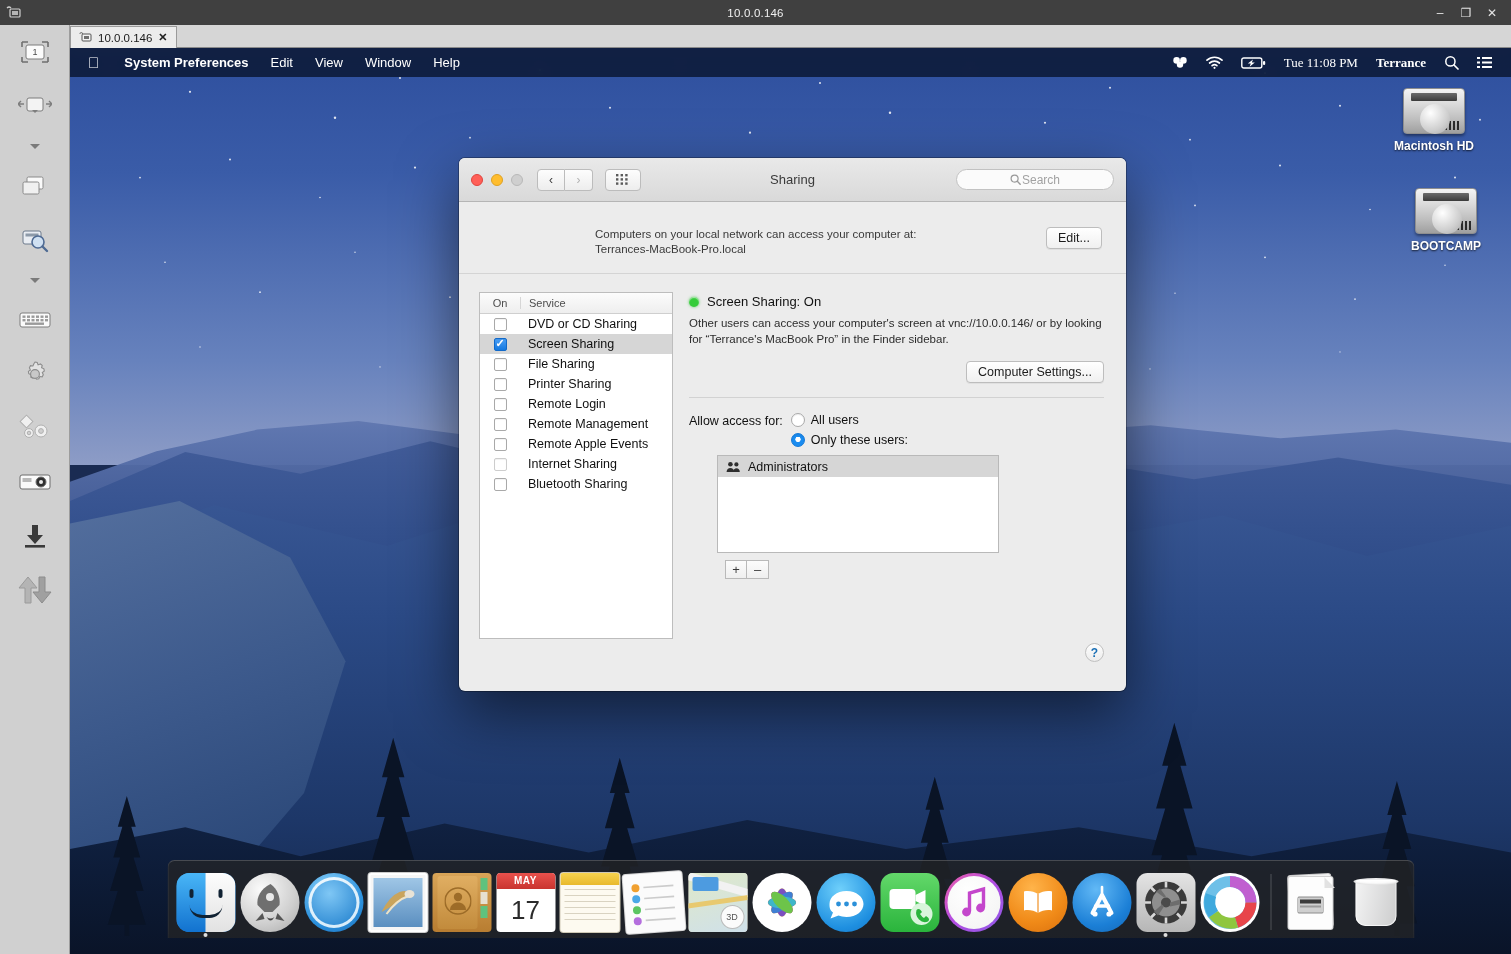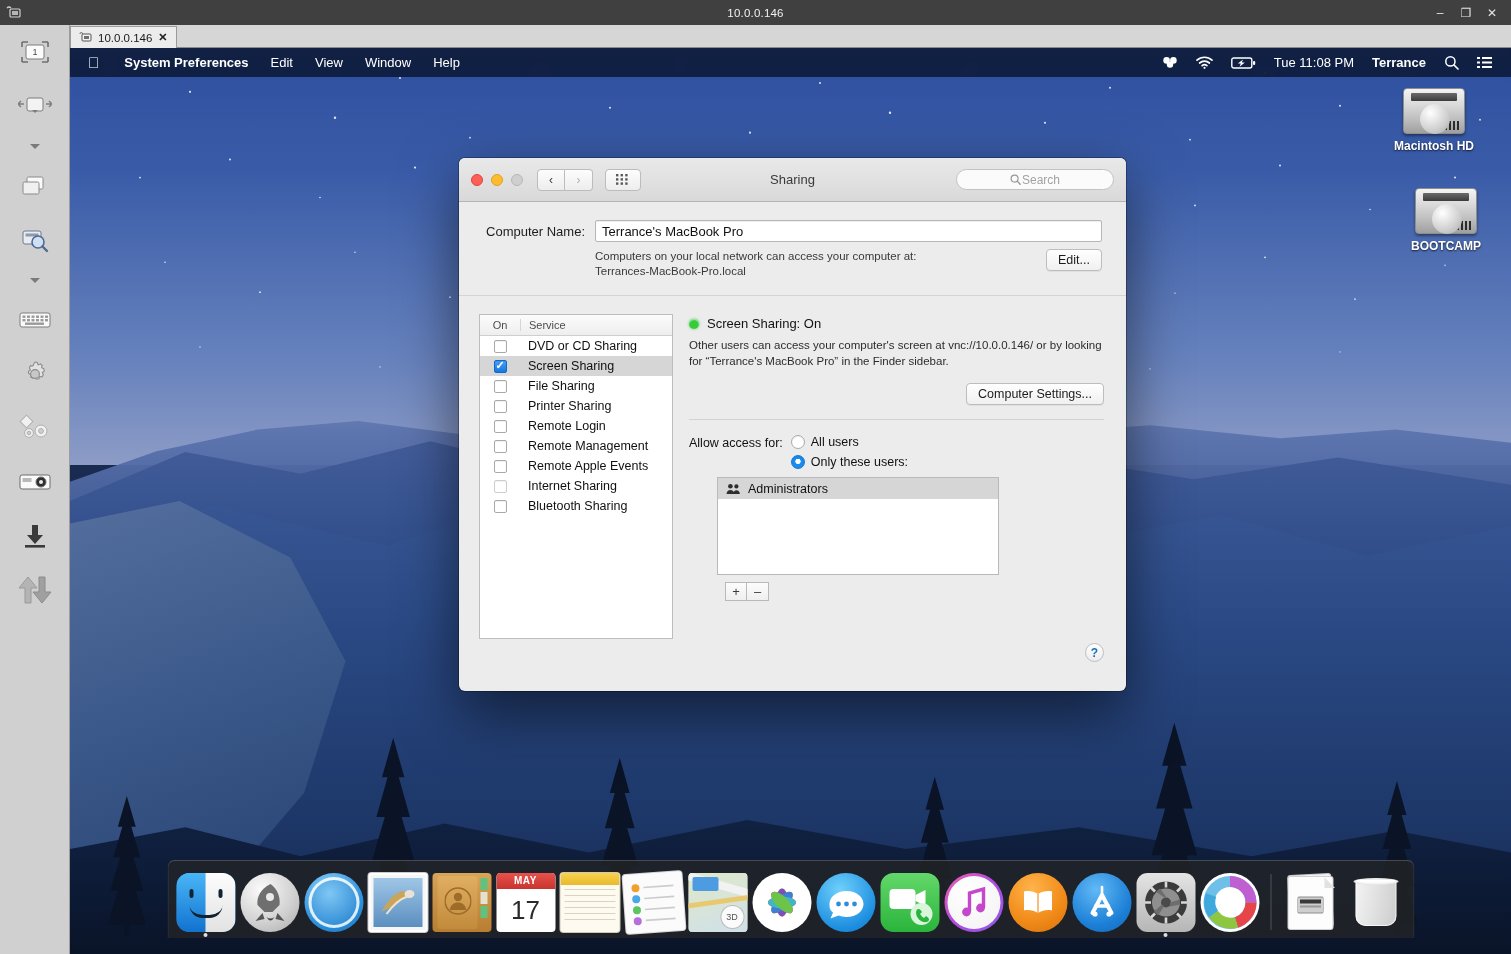--- a/index.html
+++ b/index.html
@@ -108,21 +108,21 @@
   
   .menubar {
     position:absolute; left:0; top:0; width:100%; height:29px;
     background:rgba(12,24,52,.86);
     color:#fff; display:flex; align-items:center; font-size:13px;
     backdrop-filter: blur(6px);
   }
   .mb-apple { padding:0 14px 0 18px; font-size:15px; line-height:1; }
   .mb-item { padding:0 11px; font-size:13px; }
   .mb-item.bold { font-weight:bold; }
-  .mb-right { position:absolute; right:10px; top:0; height:29px; display:flex; align-items:center; gap:0; }
+  .mb-right { position:absolute; right:10px; top:0; height:29px; display:flex; align-items:center; gap:0;font-family:Liberation Serif, serif; }
   .mb-r { padding:0 9px; font-size:13px; display:flex; align-items:center; }
 
   
   .dicon { position:absolute; width:98px; text-align:center; color:#fff;
            font-size:12px; font-weight:bold; text-shadow:0 1px 2px rgba(0,0,0,.75); }
   .dicon .hd {
     width:62px; height:46px; margin:0 auto 5px;
     border-radius:4px;
     background:linear-gradient(#f4f4f4 0%, #d8d8d8 38%, #bdbdbd 70%, #9f9f9f 100%);
     border:1px solid #8e8e8e; position:relative;
@@ -597,24 +597,20 @@
             <circle cx="4.6" cy="4.6" r="3.5" fill="none" stroke="#9a9a9a" stroke-width="1.2"></circle>
             <path d="M7.3 7.3 L10.2 10.2" stroke="#9a9a9a" stroke-width="1.4" stroke-linecap="round"></path>
           </svg>
           <span>Search</span>
         </div>
       </div>
 
       <div class="sp-body">
 
         <div class="sp-head">
-          <div class="row-name">
-            <span class="lbl" style="width:102px; text-align:right;">Computer Name:</span>
-            <span class="txtfield">Terrance's MacBook Pro</span>
-          </div>
           <div class="row-sub">
             <div class="sub-txt">
               <div>Computers on your local network can access your computer at:</div>
               <div>Terrances-MacBook-Pro.local</div>
             </div>
             <button class="btn edit-btn">Edit...</button>
           </div>
         </div>
 
         <div class="sp-main">

